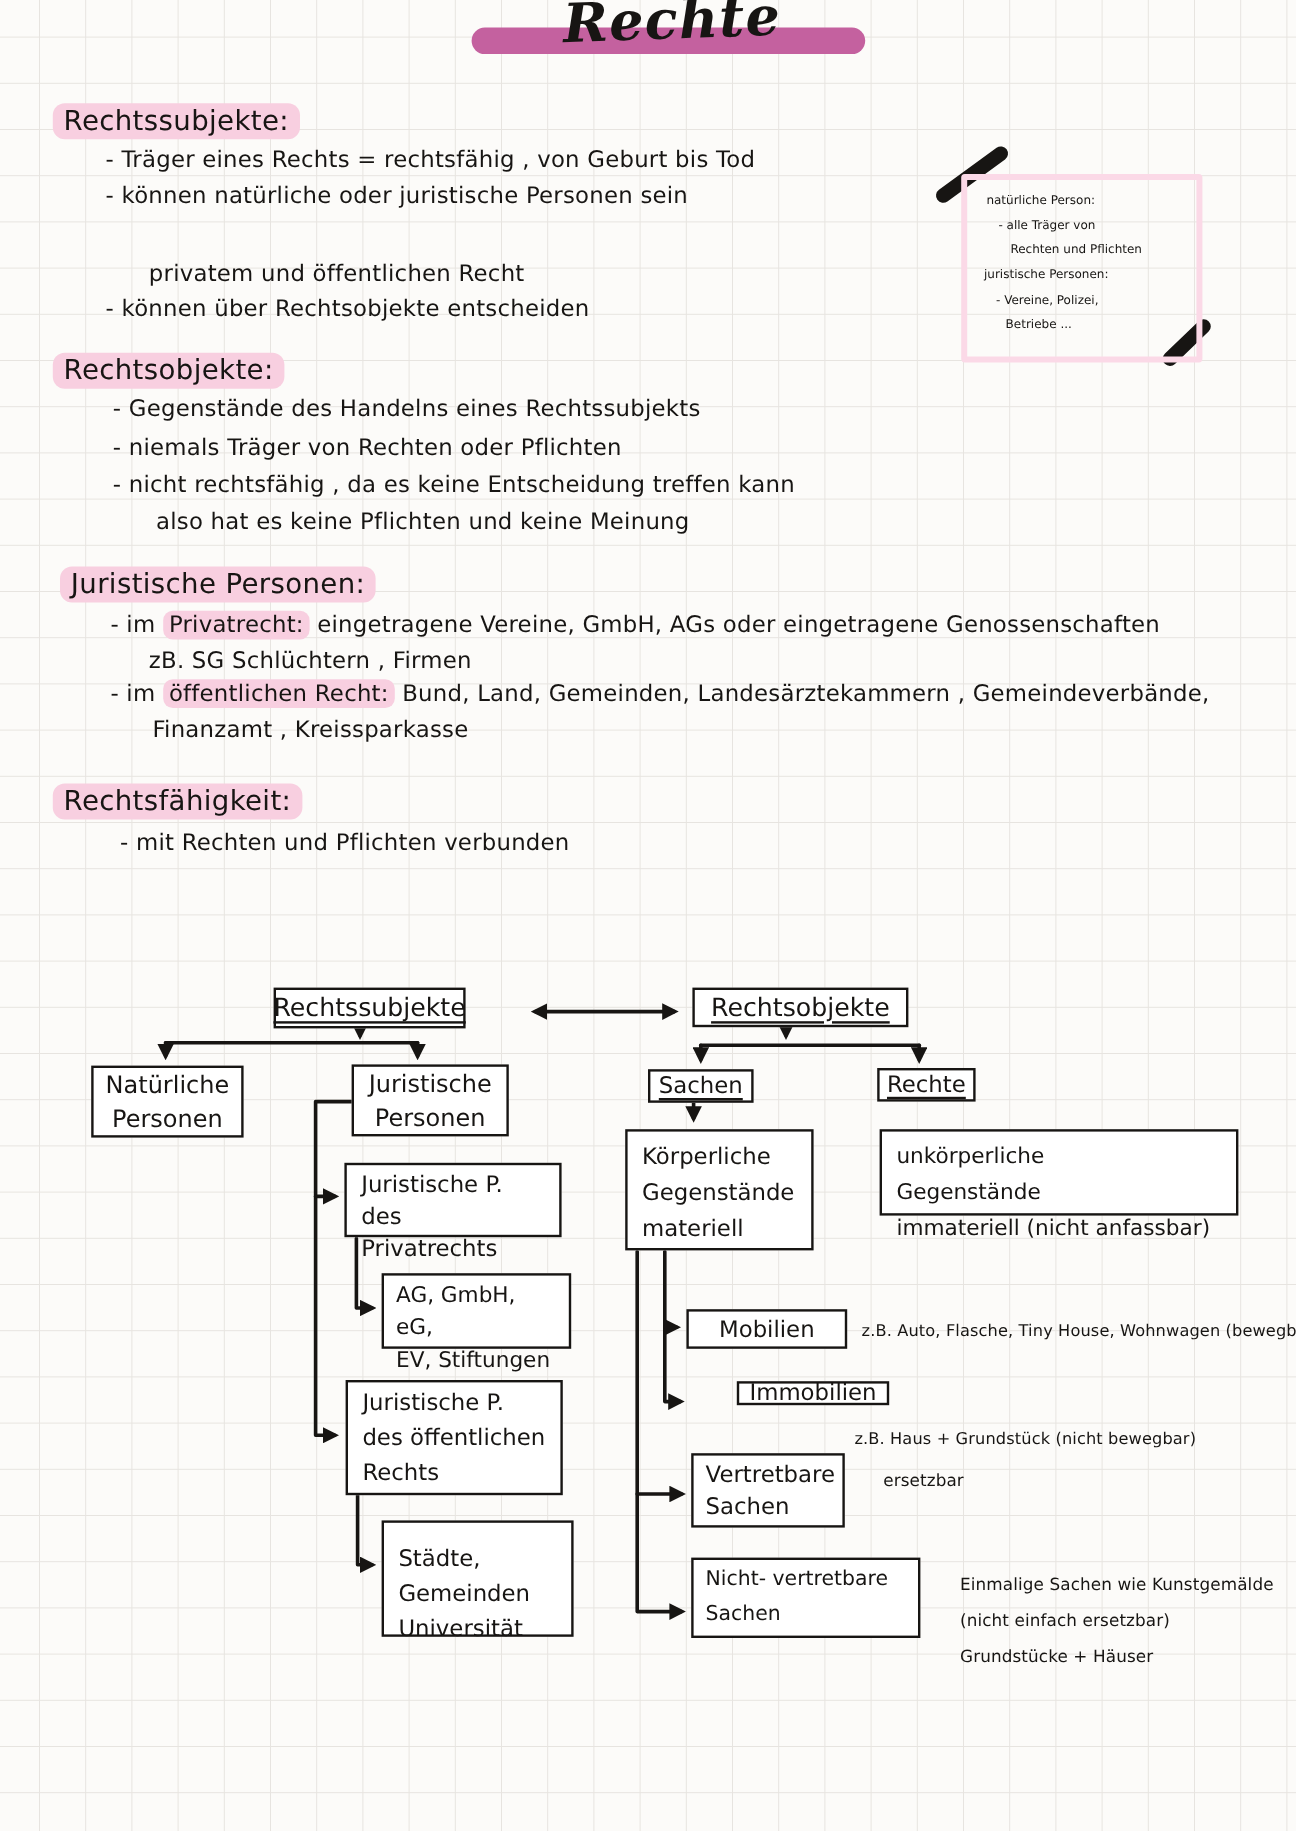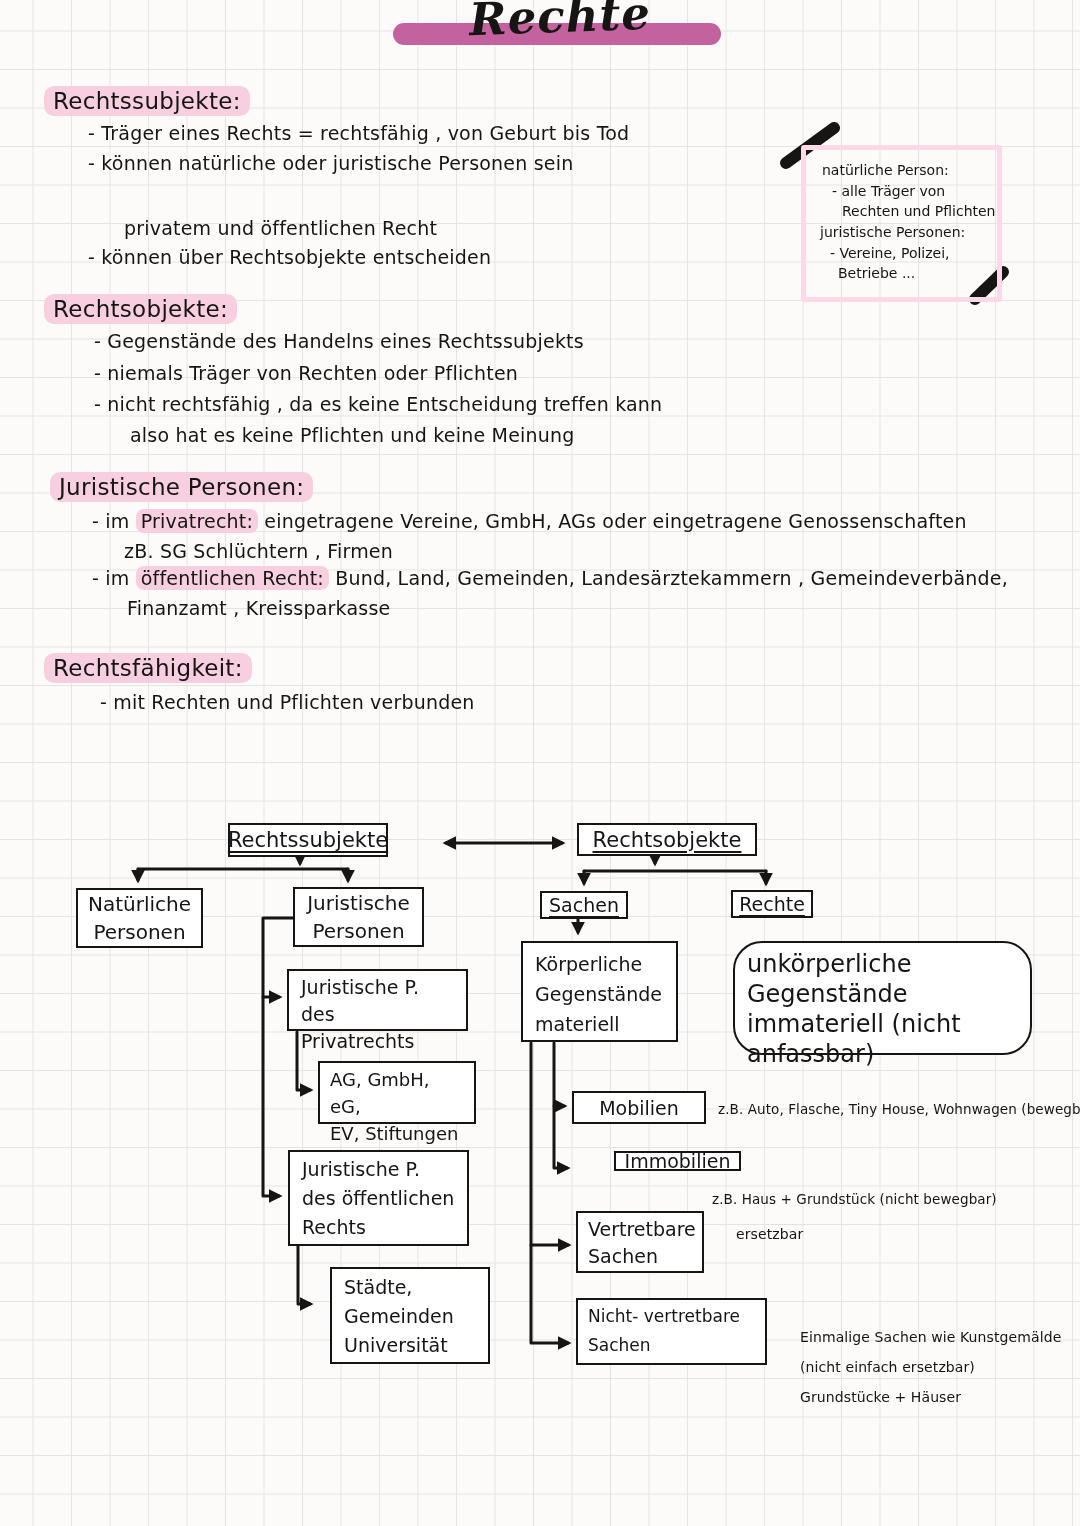--- a/index.html
+++ b/index.html
@@ -18,27 +18,27 @@
   .heading{position:absolute; font-size:23px; white-space:nowrap; letter-spacing:0.3px;}
   .hl{background:#f8cfe0; border-radius:10px; padding:2px 9px;}
   .hl-inline{background:#f8cfe0; border-radius:8px; padding:1px 5px;}
   .title-bar{position:absolute; left:393px; top:23px; width:328px; height:22px;
              border-radius:12px; background:#c4619f;}
   .title-text{position:absolute; left:400px; top:-10px; width:320px; text-align:center;
               font-family:"DejaVu Serif", serif; font-style:italic; font-weight:bold;
               font-size:45px; transform:rotate(-2deg); letter-spacing:1px;}
   .note{position:absolute; left:801px; top:145px; width:201px; height:157px;
         border:5px solid #fbd9e7; border-radius:3px; box-sizing:border-box;}
-  .note-line{position:absolute; font-size:14px; white-space:nowrap;text-align:center;}
+  .note-line{position:absolute; font-size:10px; white-space:nowrap;text-align:center;}
   .box{position:absolute; border:2px solid #171513; background:#ffffff;
        box-sizing:border-box; font-size:19px; line-height:28px; white-space:pre-line;}
   .box.center{text-align:center; display:flex; align-items:center; justify-content:center;}
   .box .ul, .ul{text-decoration:underline; text-underline-offset:4px; text-decoration-thickness:2px;}
   .annot{position:absolute; font-size:13.5px; white-space:nowrap; letter-spacing:0.1px;}
-  .annot.multi{white-space:pre-line; line-height:30px;margin-top:16px;}
+  .annot.multi{white-space:pre-line; line-height:30px;}
   svg.overlay{position:absolute; left:0; top:0; pointer-events:none;}
 </style>
 </head>
 <body>
 
 <div class="page">
 
   <svg class="overlay" width="1080" height="1526" viewBox="0 0 1080 1526">
     <defs>
       <marker id="ah" markerWidth="4.6" markerHeight="4.6" refX="3.4" refY="2.3" orient="auto-start-reverse">
@@ -117,32 +117,32 @@
 Personen</div>
   <div class="box center" style="left:293px; top:887px; width:131px; height:60px; font-size:20px;">Juristische
 Personen</div>
 
   <div class="box center ul" style="left:540px; top:891px; width:88px; height:28px;">Sachen</div>
   <div class="box center ul" style="left:731px; top:890px; width:82px; height:28px;">Rechte</div>
 
   <div class="box" style="left:521px; top:941px; width:157px; height:101px; padding:6px 12px; line-height:30px;">Körperliche
 Gegenstände
 materiell</div>
-  <div class="box" style="left:733px; top:941px; width:299px; height:114px; padding:6px 12px; line-height:30px; font-size:24px;border-radius:29px;">unkörperliche
+  <div class="box" style="left:733px; top:941px; width:299px; height:72px; padding:6px 12px; line-height:30px; font-size:18px;">unkörperliche
 Gegenstände
 immateriell (nicht anfassbar)</div>
 
   <div class="box" style="left:287px; top:969px; width:181px; height:62px; padding:3px 12px; line-height:27px;">Juristische P.
 des Privatrechts</div>
   <div class="box" style="left:318px; top:1061px; width:158px; height:63px; padding:3px 10px; line-height:27px; font-size:18px;">AG, GmbH, eG,
 EV, Stiftungen</div>
   <div class="box" style="left:288px; top:1150px; width:181px; height:96px; padding:3px 12px; line-height:29px;">Juristische P.
 des öffentlichen
 Rechts</div>
-  <div class="box" style="left:330px; top:1267px; width:160px; height:97px; padding:4px 12px; line-height:29px;">Städte,
+  <div class="box" style="left:318px; top:1267px; width:160px; height:97px; padding:16px 12px; line-height:29px;">Städte,
 Gemeinden
 Universität</div>
 
   <div class="box center" style="left:572px; top:1091px; width:134px; height:33px;">Mobilien</div>
   <div class="box center" style="left:575px; top:1151px; width:127px; height:20px;margin-left:39px;">Immobilien</div>
   <div class="box" style="left:576px; top:1211px; width:128px; height:62px; padding:3px 10px; line-height:27px;">Vertretbare
 Sachen</div>
   <div class="box" style="left:576px; top:1298px; width:191px; height:67px; padding:2px 10px; line-height:29px; font-size:17px;">Nicht- vertretbare
 Sachen</div>
 

